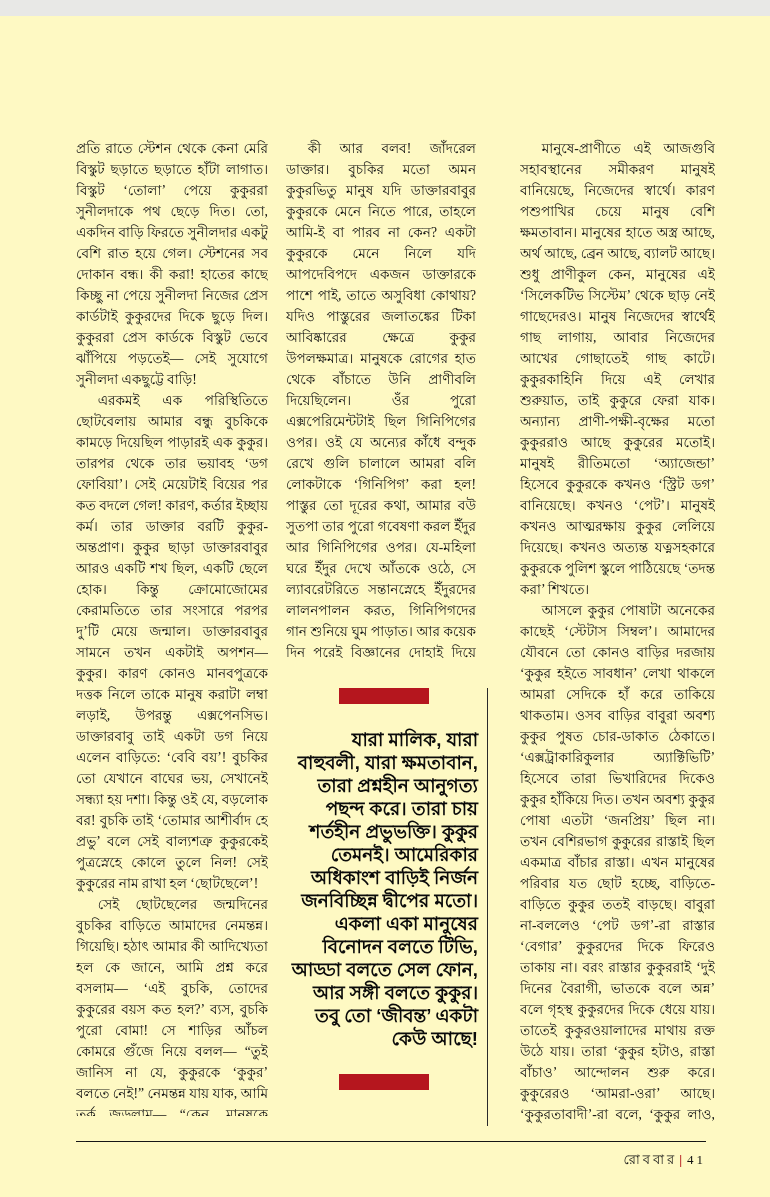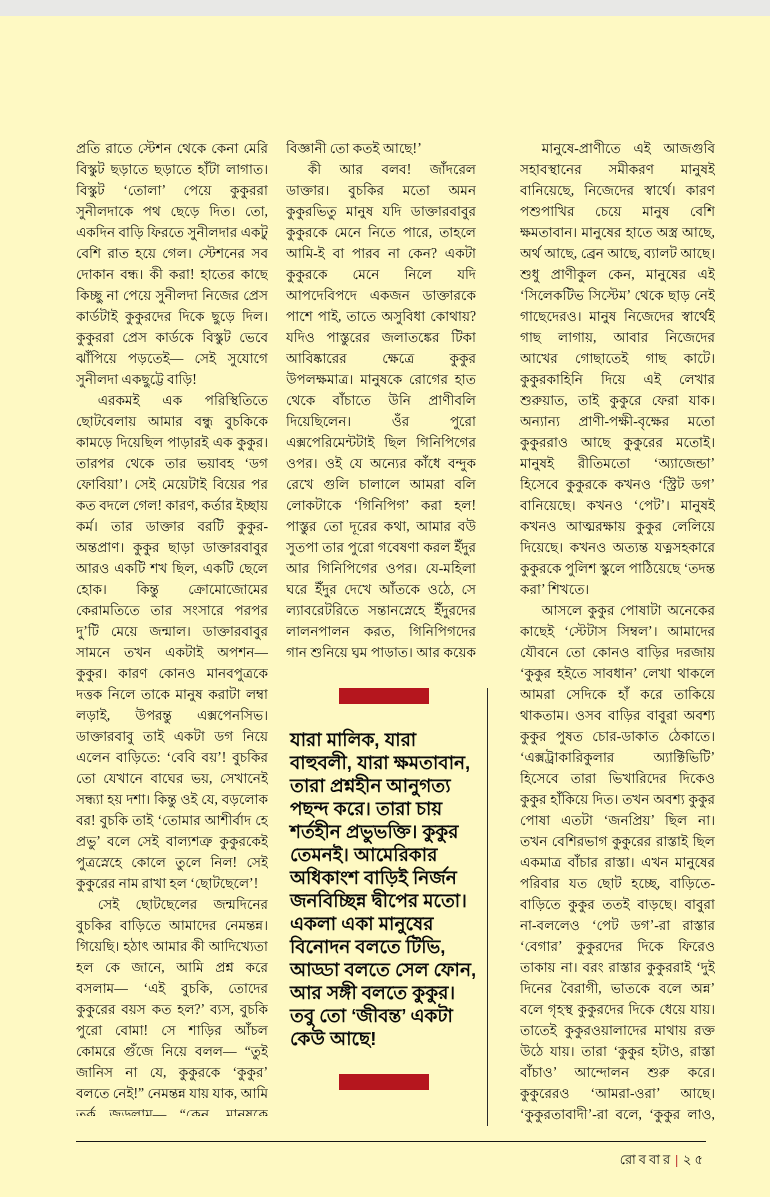--- a/index.html
+++ b/index.html
@@ -20,21 +20,21 @@
     overflow:hidden;
   }
   .col p{margin:0;padding:0;}
   .col p.indent{text-indent:1.6em;}
   .col-left{left:76px;top:122px;width:192px;height:978px;}
   .col-mid{left:286px;top:122px;width:190px;height:520px;}
   .col-right{left:520px;top:122px;width:195px;height:988px;}
   .pullquote{
     position:absolute;
     left:290px;top:672px;width:188px;
-    text-align:left;
+    text-align:right;
   }
   .redbar{
     width:90px;height:16px;
     margin:0 auto;
     background:#b5161e;
   }
   .redbar.top{margin-bottom:24px;}
   .redbar.bottom{margin-top:24px;}
   .pq-text{
     font-weight:bold;
@@ -70,21 +70,20 @@
 
 <div class="page">
 
   <div class="col col-left">
     <p>প্রতি রাতে স্টেশন থেকে কেনা মেরি বিস্কুট ছড়াতে ছড়াতে হাঁটা লাগাত। বিস্কুট ‘তোলা’ পেয়ে কুকুররা সুনীলদাকে পথ ছেড়ে দিত। তো, একদিন বাড়ি ফিরতে সুনীলদার একটু বেশি রাত হয়ে গেল। স্টেশনের সব দোকান বন্ধ। কী করা! হাতের কাছে কিচ্ছু না পেয়ে সুনীলদা নিজের প্রেস কার্ডটাই কুকুরদের দিকে ছুড়ে দিল। কুকুররা প্রেস কার্ডকে বিস্কুট ভেবে ঝাঁপিয়ে পড়তেই— সেই সুযোগে সুনীলদা একছুট্টে বাড়ি!</p>
     <p class="indent">এরকমই এক পরিস্থিতিতে ছোটবেলায় আমার বন্ধু বুচকিকে কামড়ে দিয়েছিল পাড়ারই এক কুকুর। তারপর থেকে তার ভয়াবহ ‘ডগ ফোবিয়া’। সেই মেয়েটাই বিয়ের পর কত বদলে গেল! কারণ, কর্তার ইচ্ছায় কর্ম। তার ডাক্তার বরটি কুকুর-অন্তপ্রাণ। কুকুর ছাড়া ডাক্তারবাবুর আরও একটি শখ ছিল, একটি ছেলে হোক। কিন্তু ক্রোমোজোমের কেরামতিতে তার সংসারে পরপর দু’টি মেয়ে জন্মাল। ডাক্তারবাবুর সামনে তখন একটাই অপশন— কুকুর। কারণ কোনও মানবপুত্রকে দত্তক নিলে তাকে মানুষ করাটা লম্বা লড়াই, উপরন্তু এক্সপেনসিভ। ডাক্তারবাবু তাই একটা ডগ নিয়ে এলেন বাড়িতে: ‘বেবি বয়’! বুচকির তো যেখানে বাঘের ভয়, সেখানেই সন্ধ্যা হয় দশা। কিন্তু ওই যে, বড়লোক বর! বুচকি তাই ‘তোমার আশীর্বাদ হে প্রভু’ বলে সেই বাল্যশত্রু কুকুরকেই পুত্রস্নেহে কোলে তুলে নিল! সেই কুকুরের নাম রাখা হল ‘ছোটছেলে’!</p>
     <p class="indent">সেই ছোটছেলের জন্মদিনের বুচকির বাড়িতে আমাদের নেমন্তন্ন। গিয়েছি। হঠাৎ আমার কী আদিখ্যেতা হল কে জানে, আমি প্রশ্ন করে বসলাম— ‘এই বুচকি, তোদের কুকুরের বয়স কত হল?’ ব্যস, বুচকি পুরো বোমা! সে শাড়ির আঁচল কোমরে গুঁজে নিয়ে বলল— “তুই জানিস না যে, কুকুরকে ‘কুকুর’ বলতে নেই!” নেমন্তন্ন যায় যাক, আমি তর্ক জুড়লাম— “কেন, মানুষকে ‘মানুষ’ বলা গেলে কুকুরকে ‘কুকুর’ বলা যাবে না কেন? তাছাড়া তুই নিজেই তো কুকুরকে ‘কুকুর’ বললি!” বুচকি খানিক দমে গেল বটে! কিন্তু মালকিন ‘আক্রান্ত’ ভেবে তার ছোটছেলে একখানা জোরালো ঘেউ করে আমার ওপর ঝাঁপানোর প্রস্তুতি নিল। ডাক্তারবাবু অবশ্য ‘বেটা, বিহেভ ইওরসেল্ফ’ বলে ছোটছেলেকে কোনওমতে শান্ত করলেন। কিন্তু শত হোক অপত্য স্নেহ। ডাক্তারবাবু তাই আমার কাউন্সেলিং শুরু করলেন— ‘দেখো ভায়া, কুকুর না-থাকলে কি লুই পাস্তুর অত বিখ্যাত হতে পারতেন? অমন</p>
   </div>
 
   <div class="col col-mid">
-    <p>বিজ্ঞানী তো কতই আছে!’</p>
     <p class="indent">কী আর বলব! জাঁদরেল ডাক্তার। বুচকির মতো অমন কুকুরভিতু মানুষ যদি ডাক্তারবাবুর কুকুরকে মেনে নিতে পারে, তাহলে আমি-ই বা পারব না কেন? একটা কুকুরকে মেনে নিলে যদি আপদেবিপদে একজন ডাক্তারকে পাশে পাই, তাতে অসুবিধা কোথায়? যদিও পাস্তুরের জলাতঙ্কের টিকা আবিষ্কারের ক্ষেত্রে কুকুর উপলক্ষমাত্র। মানুষকে রোগের হাত থেকে বাঁচাতে উনি প্রাণীবলি দিয়েছিলেন। ওঁর পুরো এক্সপেরিমেন্টটাই ছিল গিনিপিগের ওপর। ওই যে অন্যের কাঁধে বন্দুক রেখে গুলি চালালে আমরা বলি লোকটাকে ‘গিনিপিগ’ করা হল! পাস্তুর তো দূরের কথা, আমার বউ সুতপা তার পুরো গবেষণা করল ইঁদুর আর গিনিপিগের ওপর। যে-মহিলা ঘরে ইঁদুর দেখে আঁতকে ওঠে, সে ল্যাবরেটরিতে সন্তানস্নেহে ইঁদুরদের লালনপালন করত, গিনিপিগদের গান শুনিয়ে ঘুম পাড়াত। আর কয়েক দিন পরেই বিজ্ঞানের দোহাই দিয়ে তাদের গর্দান নিত।</p>
 
   </div>
 
   <div class="pullquote">
     <div class="redbar top"></div>
     <div class="pq-text">যারা মালিক, যারা বাহুবলী, যারা ক্ষমতাবান, তারা প্রশ্নহীন আনুগত্য পছন্দ করে। তারা চায় শর্তহীন প্রভুভক্তি। কুকুর তেমনই। আমেরিকার অধিকাংশ বাড়িই নির্জন জনবিচ্ছিন্ন দ্বীপের মতো। একলা একা মানুষের বিনোদন বলতে টিভি, আড্ডা বলতে সেল ফোন, আর সঙ্গী বলতে কুকুর। তবু তো ‘জীবন্ত’ একটা কেউ আছে!</div>
     <div class="redbar bottom"></div>
   </div>
 
@@ -92,16 +91,16 @@
 
   <div class="col col-right">
     <p class="indent">মানুষে-প্রাণীতে এই আজগুবি সহাবস্থানের সমীকরণ মানুষই বানিয়েছে, নিজেদের স্বার্থে। কারণ পশুপাখির চেয়ে মানুষ বেশি ক্ষমতাবান। মানুষের হাতে অস্ত্র আছে, অর্থ আছে, ব্রেন আছে, ব্যালট আছে। শুধু প্রাণীকুল কেন, মানুষের এই ‘সিলেকটিভ সিস্টেম’ থেকে ছাড় নেই গাছেদেরও। মানুষ নিজেদের স্বার্থেই গাছ লাগায়, আবার নিজেদের আখের গোছাতেই গাছ কাটে। কুকুরকাহিনি দিয়ে এই লেখার শুরুয়াত, তাই কুকুরে ফেরা যাক। অন্যান্য প্রাণী-পক্ষী-বৃক্ষের মতো কুকুররাও আছে কুকুরের মতোই। মানুষই রীতিমতো ‘অ্যাজেন্ডা’ হিসেবে কুকুরকে কখনও ‘স্ট্রিট ডগ’ বানিয়েছে। কখনও ‘পেট’। মানুষই কখনও আত্মরক্ষায় কুকুর লেলিয়ে দিয়েছে। কখনও অত্যন্ত যত্নসহকারে কুকুরকে পুলিশ স্কুলে পাঠিয়েছে ‘তদন্ত করা’ শিখতে।</p>
     <p class="indent">আসলে কুকুর পোষাটা অনেকের কাছেই ‘স্টেটাস সিম্বল’। আমাদের যৌবনে তো কোনও বাড়ির দরজায় ‘কুকুর হইতে সাবধান’ লেখা থাকলে আমরা সেদিকে হাঁ করে তাকিয়ে থাকতাম। ওসব বাড়ির বাবুরা অবশ্য কুকুর পুষত চোর-ডাকাত ঠেকাতে। ‘এক্সট্রাকারিকুলার অ্যাক্টিভিটি’ হিসেবে তারা ভিখারিদের দিকেও কুকুর হাঁকিয়ে দিত। তখন অবশ্য কুকুর পোষা এতটা ‘জনপ্রিয়’ ছিল না। তখন বেশিরভাগ কুকুরের রাস্তাই ছিল একমাত্র বাঁচার রাস্তা। এখন মানুষের পরিবার যত ছোট হচ্ছে, বাড়িতে-বাড়িতে কুকুর ততই বাড়ছে। বাবুরা না-বললেও ‘পেট ডগ’-রা রাস্তার ‘বেগার’ কুকুরদের দিকে ফিরেও তাকায় না। বরং রাস্তার কুকুররাই ‘দুই দিনের বৈরাগী, ভাতকে বলে অন্ন’ বলে গৃহস্থ কুকুরদের দিকে ধেয়ে যায়। তাতেই কুকুরওয়ালাদের মাথায় রক্ত উঠে যায়। তারা ‘কুকুর হটাও, রাস্তা বাঁচাও’ আন্দোলন শুরু করে। কুকুরেরও ‘আমরা-ওরা’ আছে। ‘কুকুরতাবাদী’-রা বলে, ‘কুকুর লাও, দেশ বাঁচাও’! এদের অনেকেই জানে না যে, এখন শহরে-শহরে রাস্তার কুকুরের চেয়েও সংখ্যার বেশি হল গৃহহীন রাস্তাবাসী ভুখা মানুষ! একপক্ষ বলবে, গরিব মানুষের দায় কুকুররা নেবে কেন? কুকুর ‘সার্ভিস’ দেয়, তাই তাদের কদর আছে! ফুটপাতে বসে ভিক্ষা করলে সেই সমাদর মিলবে কেন! অন্যপক্ষ বলবে, কুকুর মানুষকে কামড়াবে কেন? তাহলে তো মানুষও কুকুরকে কামড়াতে পারে।</p>
 
   </div>
 
   <div class="footer-rule"></div>
 
   <div class="footer">
-    <span>রোববার</span><span class="sep">|</span><span>২৫</span>
+    <span>রোববার</span><span class="sep">|</span><span>41</span>
   </div>
 
 </div>
 
 </body></html>

